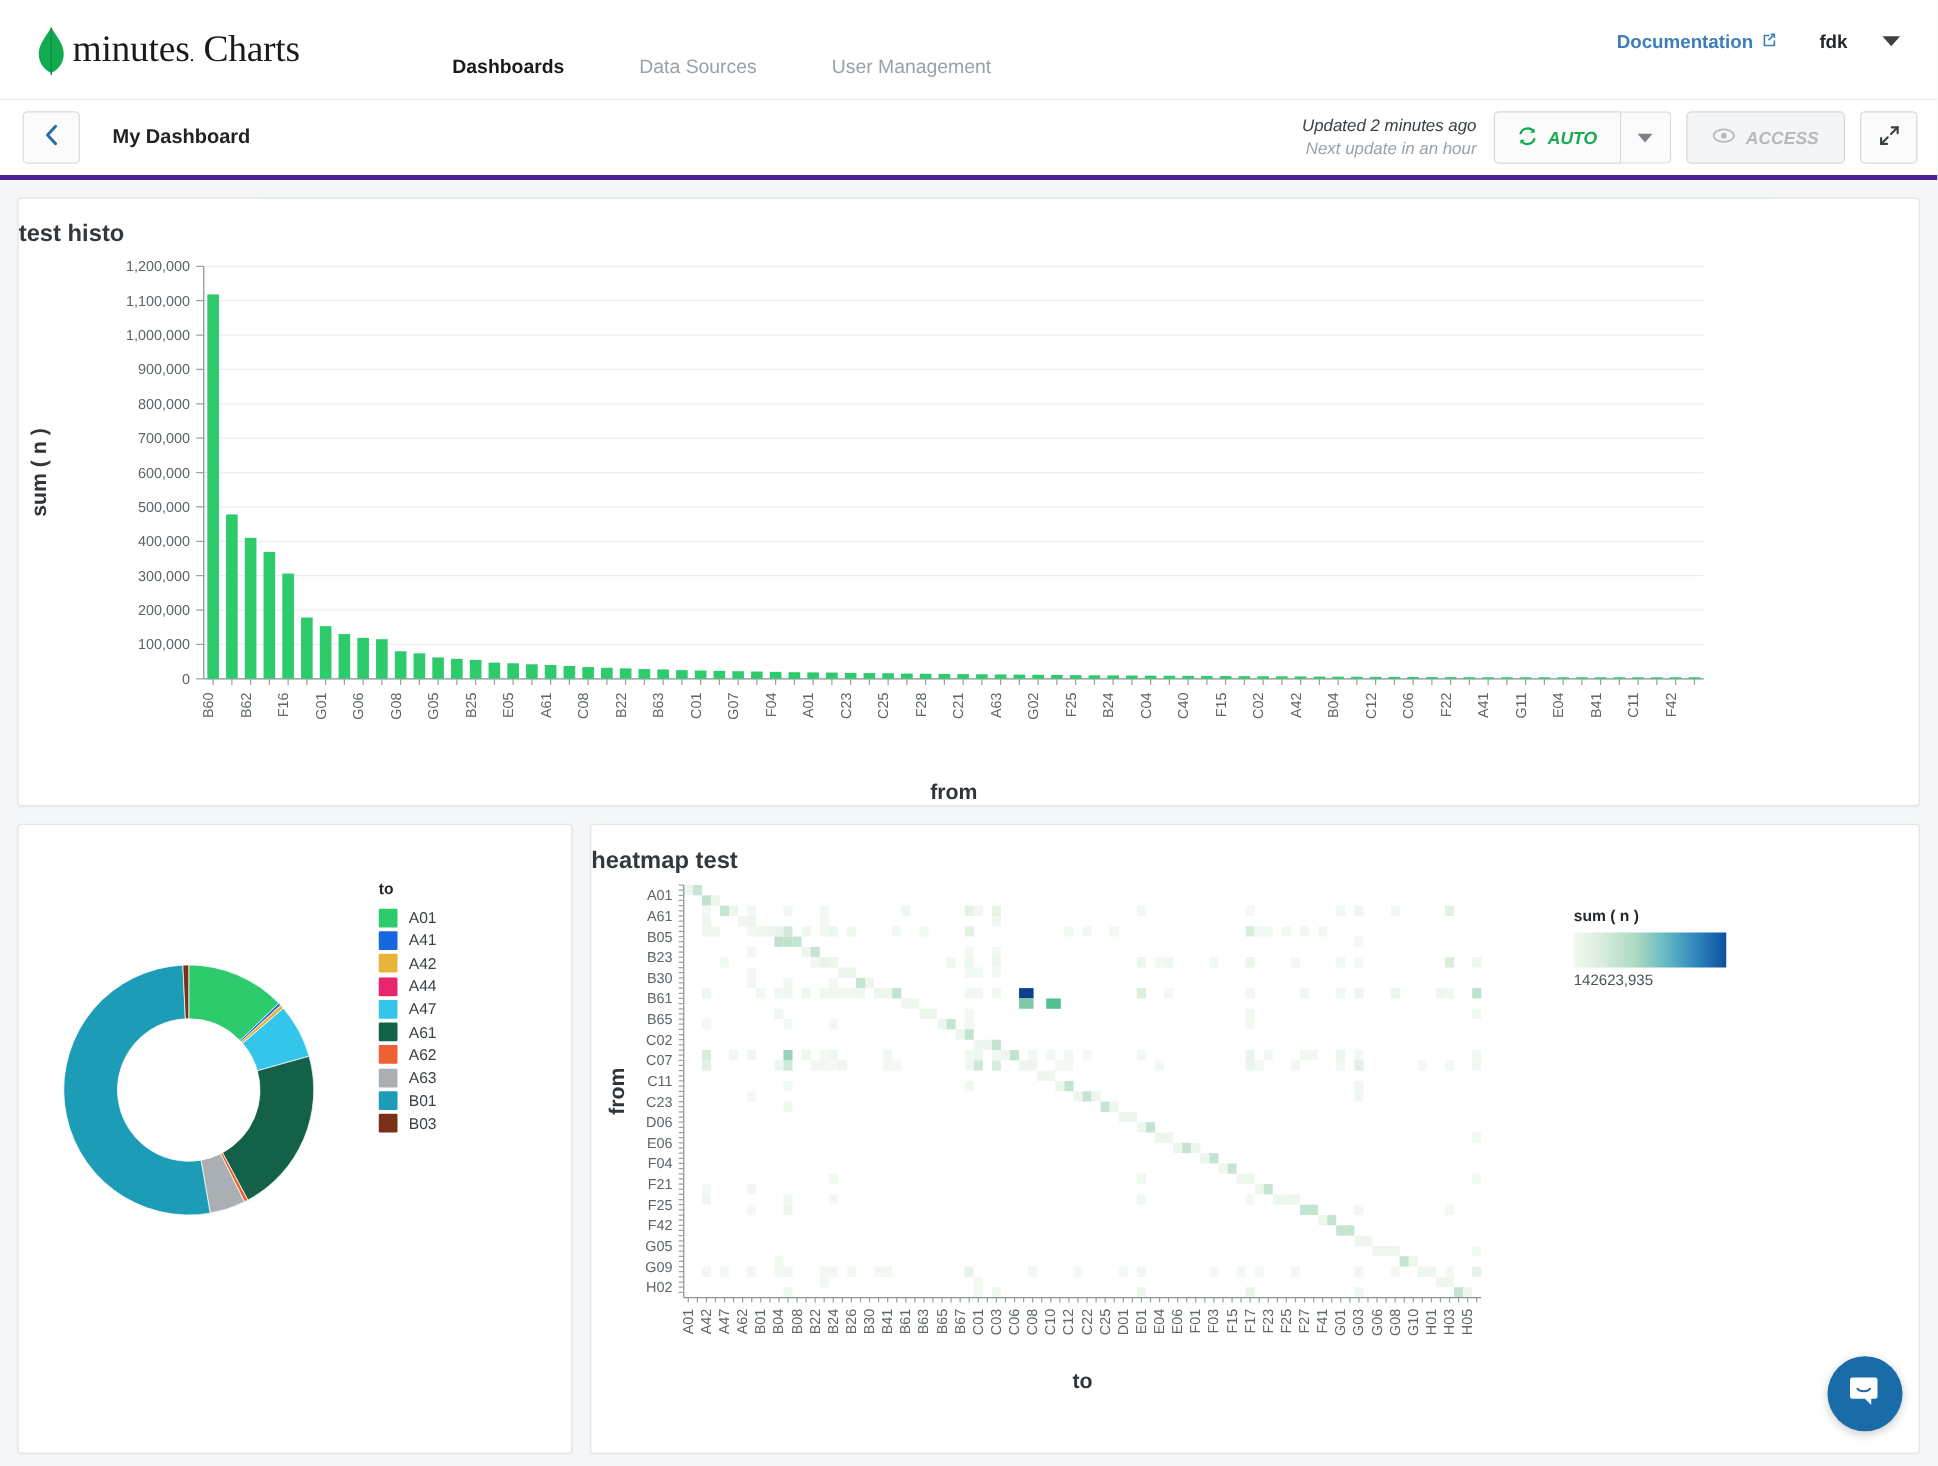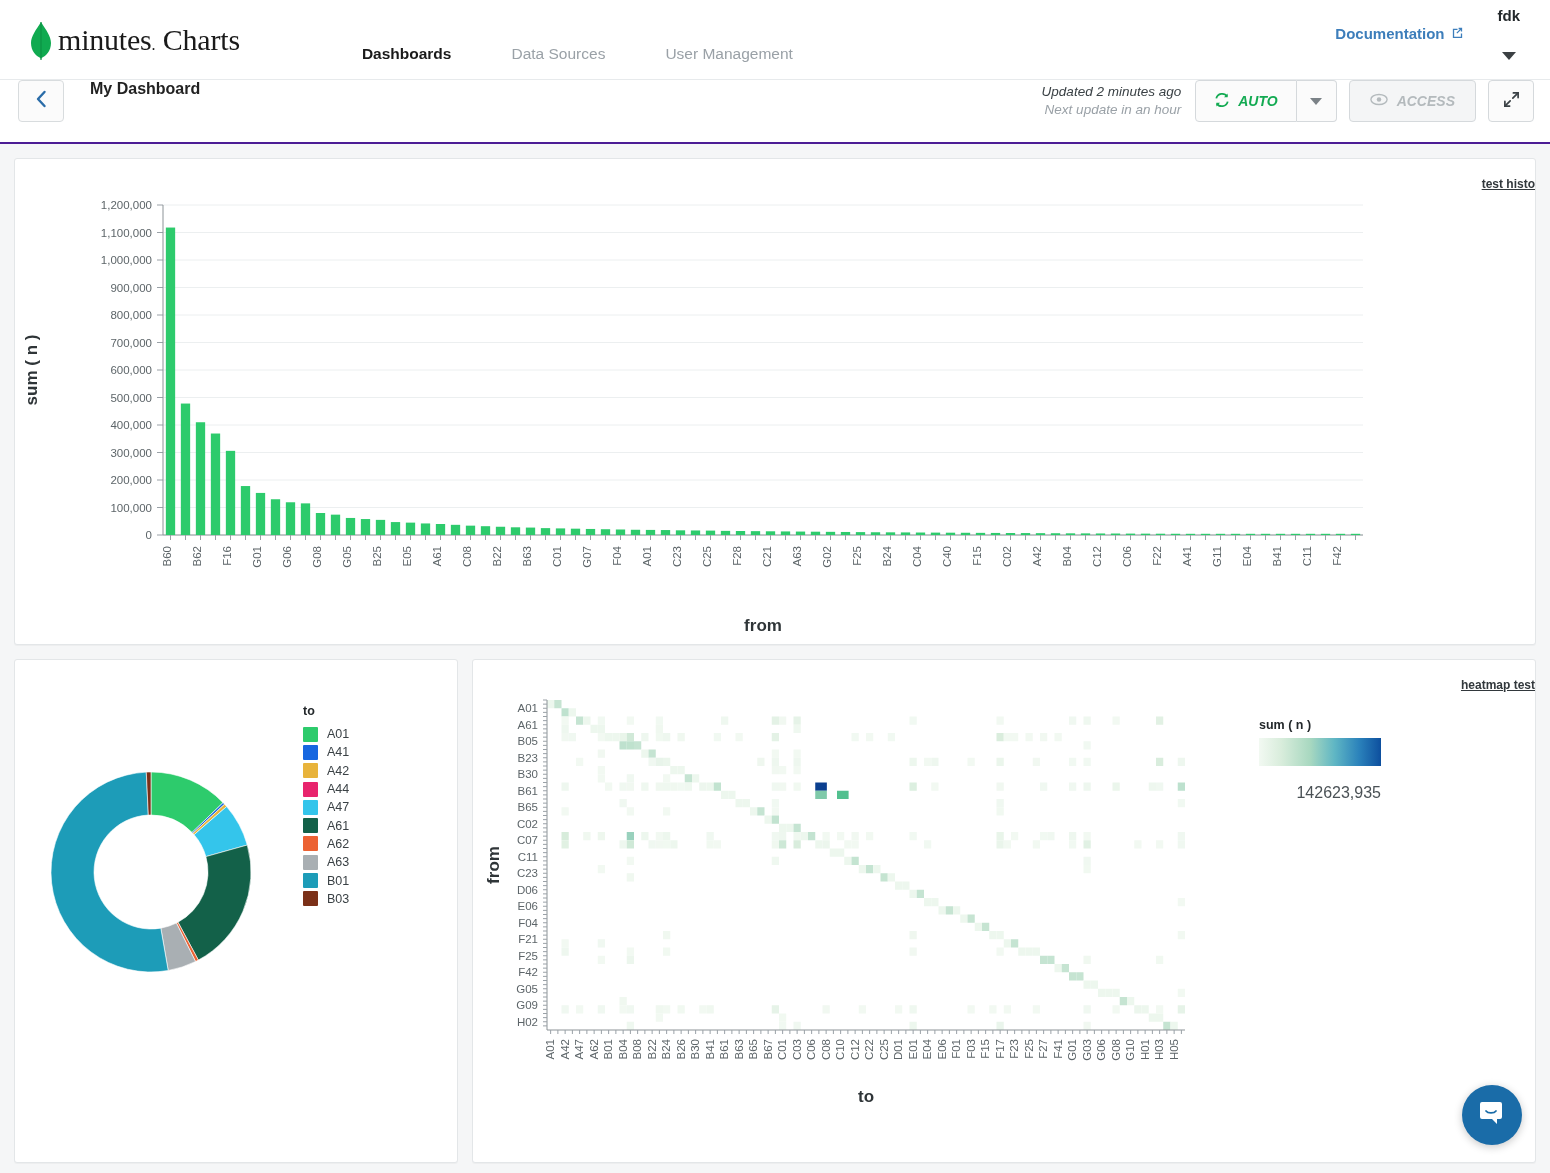--- a/index.html
+++ b/index.html
@@ -38,28 +38,28 @@
     height: 4px; background: #13aa52;
   }
   .navright {
     position: absolute; right: 30px; top: 0; height: 66px;
     display: flex; align-items: center; gap: 34px;
   }
   .doclink {
     color: #3d7ebb; font-size: 15px; font-weight: bold;
     display: flex; align-items: center; gap: 6px; cursor: pointer;
   }
-  .userbox { display: flex; align-items: center; gap: 28px; color: #23282b; font-size: 15px; font-weight: bold; flex-direction: column;}
+  .userbox { display: flex; align-items: center; gap: 28px; color: #23282b; font-size: 15px; font-weight: bold;}
   .caret { width: 0; height: 0; border-left: 7px solid transparent; border-right: 7px solid transparent; border-top: 8px solid #3b4043; cursor: pointer;}
 
   
   .dashbar {
     height: 64px; background: #ffffff;
-    display: flex; align-items: flex-start; position: relative;
-    border-bottom: 2px solid #4c1d95;
+    display: flex; align-items: center; position: relative;
+    border-bottom: 4px solid #4c1d95;
   }
   .backbtn {
     width: 46px; height: 42px; margin-left: 18px;
     border: 1px solid #d8dcde; border-radius: 4px; background: #fbfbfb;
     display: flex; align-items: center; justify-content: center;
     cursor: pointer; color: #2a6ca8; font-size: 18px;
   }
   .dashtitle { margin-left: 26px; font-size: 16px; font-weight: bold; color: #222; }
   .barright { position: absolute; right: 16px; display: flex; align-items: center; gap: 0; font-style: italic; }
   .updated { text-align: right; margin-right: 14px; line-height: 1.35; }
@@ -76,43 +76,43 @@
   .btn-access { padding: 0 20px; margin-left: 12px; color: #b4babd; gap: 9px; border-radius: 4px; background: #f4f5f6;}
   .btn-expand { width: 46px; margin-left: 12px; border-radius: 4px; color: #3a4145; }
 
   
   .canvas { padding: 14px 14px 0 14px; }
   .panel {
     background: #fff; border: 1px solid #e3e6e8; border-radius: 3px;
     box-shadow: 0 1px 1px rgba(0,0,0,.035);
   }
   .panel-title {
-    text-align: right; font-size: 12px; font-weight: bold;
-    color: #32383c; padding-top: 18px; text-decoration: underline;
+    text-align: left; font-size: 19px; font-weight: bold;
+    color: #32383c; padding-top: 18px;
   }
   #histo-panel { height: 487px; }
   .lower { display: flex; gap: 14px; margin-top: 14px; }
   #donut-panel { width: 444px; height: 504px; }
   #heat-panel { flex: 1; height: 504px; }
 
   .axis-text { font-size: 11.5px; fill: #5d6569; font-family: "Liberation Sans", sans-serif; }
   .axis-title { font-size: 17px; font-weight: bold; fill: #2f3538; font-family: "Liberation Sans", sans-serif; }
   .tick-line { stroke: #9aa1a7; stroke-width: 1; }
   .grid-line { stroke: #eceff0; stroke-width: 1; }
   .axis-line { stroke: #8c9397; stroke-width: 1; }
 
   .legend-head { font-size: 12.5px; font-weight: bold; color: #23282b; }
   .legend-row { display: flex; align-items: center; gap: 9px; height: 18.3px; }
   .legend-sw { width: 15px; height: 15px; border-radius: 1px; }
   .legend-lbl { font-size: 12.5px; color: #3a4145; }
 
   .heat-legend-title { font-size: 12.5px; font-weight: bold; color: #23282b; }
   .heat-gradbar { width: 122px; height: 28px; margin-top: 6px;
     background: linear-gradient(to right, #f2f9f2 0%, #d9eddc 18%, #a8d8c0 42%, #5fb6c4 62%, #2b82bb 82%, #0d4f9e 100%); }
-  .heat-scale { display: flex; justify-content: flex-end; width: 122px; font-size: 16px; color: #4a5155; margin-top: 18px; }
+  .heat-scale { display: flex; justify-content: flex-start; width: 122px; font-size: 12px; color: #4a5155; margin-top: 3px; }
 
   .intercom {
     position: absolute; right: 28px; bottom: 28px;
     width: 60px; height: 60px; border-radius: 50%;
     background: #1a6ca8; cursor: pointer;
     display: flex; align-items: center; justify-content: center;
     box-shadow: 0 2px 8px rgba(0,0,0,.22);
   }
 </style>
 </head>

